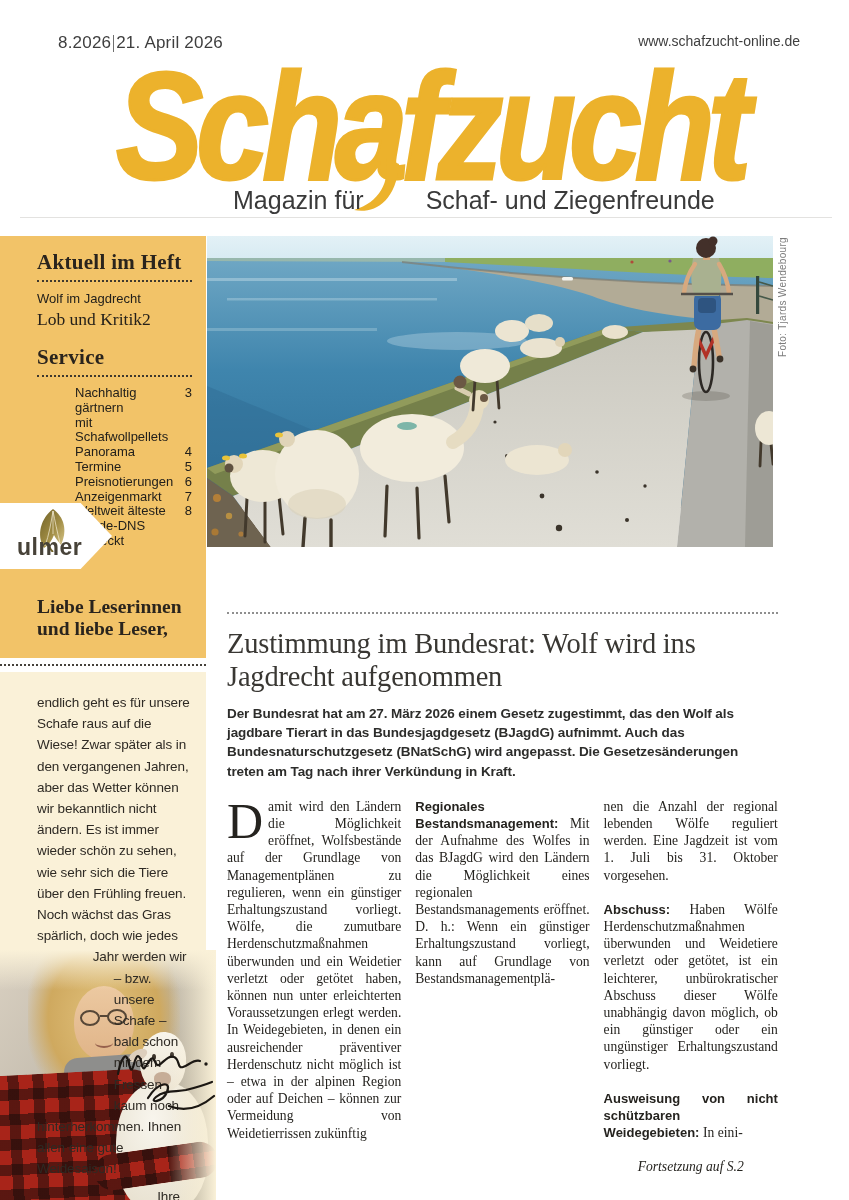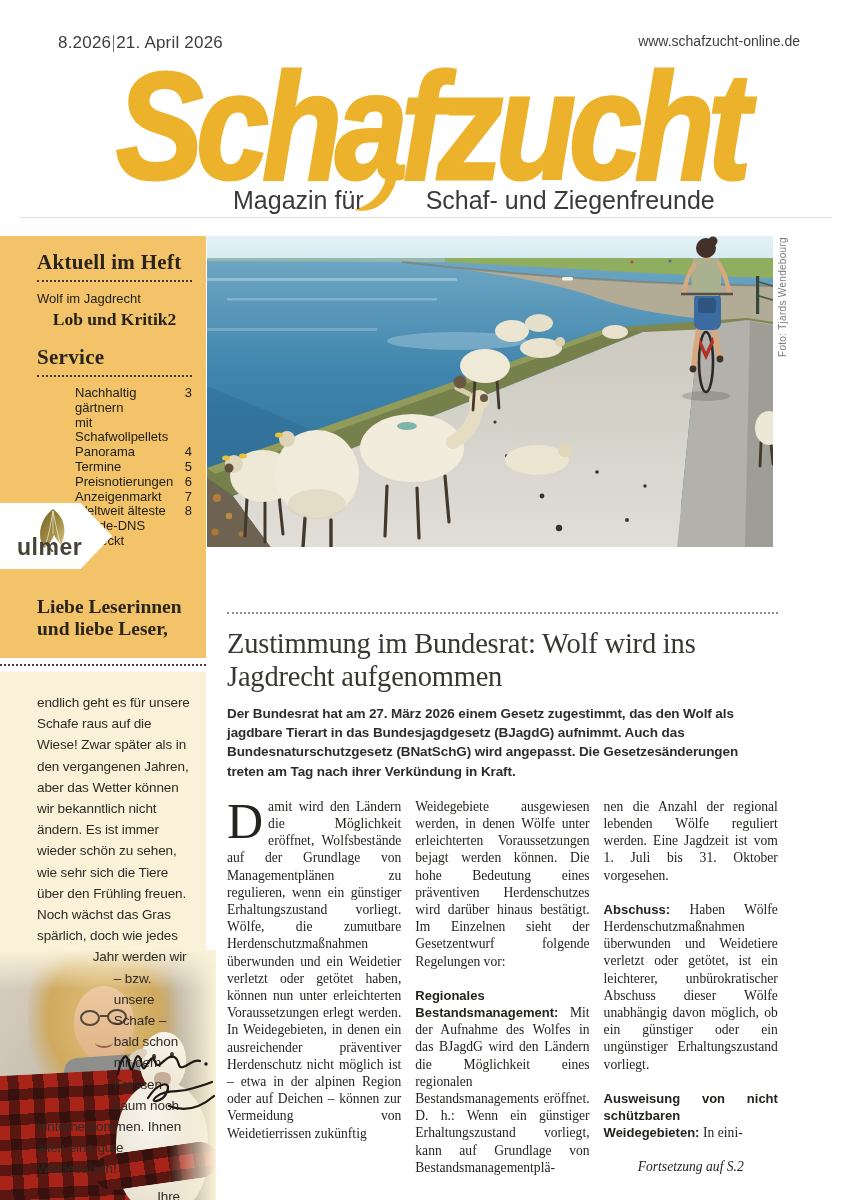--- a/index.html
+++ b/index.html
@@ -29,22 +29,22 @@
     font-size:25px; color:#3a3a3a; }
   .masthead-rule { position:absolute; left:20px; top:217px; width:812px; height:1px; background:#e3e2e0; }
 
   
   .sidebar { position:absolute; left:0; top:236px; width:206px; height:422px;
     background:var(--sidebar-tan,#f2c368); padding:14px 14px 0 37px; color:#26211a; }
   .sb-heading { font-family:"Liberation Serif", serif; font-weight:bold; font-size:21px;
     letter-spacing:.3px; color:#2a241d; padding-bottom:5px; border-bottom:2px dotted #3e382d; }
   .sb-heading.service { margin-top:15px; }
   .sb-plain { font-size:13px; margin-top:9px; color:#23201b; }
-  .sb-bold-row { display:flex; justify-content:center; margin-top:3px;
-    font-family:"Liberation Serif", serif; font-weight:bold; font-size:17.5px; color:#26211a; }
+  .sb-bold-row { display:flex; justify-content:flex-start; margin-top:3px;
+    font-family:"Liberation Serif", serif; font-weight:normal; font-size:17.5px; color:#26211a; }
   .sb-list { margin-top:9px; }
   .sb-item { display:flex; justify-content:space-between; font-size:13px; line-height:14.8px; color:#23201b; }
   .sb-item .lbl { white-space:pre-line;margin-left:38px; }
   .ulmer-badge { position:absolute; left:0; top:267px; width:112px; height:66px;
     background:#fff; clip-path:polygon(0 0,72% 0,100% 50%,72% 100%,0 100%); }
   .ulmer-badge svg { position:absolute; left:36px; top:5px; width:34px; height:44px; }
   .ulmer-text { position:absolute; left:17px; bottom:8px; font-size:23px; font-weight:bold;
     color:#474238; letter-spacing:.5px; }
   .sb-salutation { position:absolute; left:37px; top:360px; width:152px;
     font-family:"Liberation Serif", serif; font-weight:bold; font-size:19.5px; line-height:21.5px; color:#2a241d; }
@@ -371,21 +371,20 @@
 
   <div class="article">
     <div class="kicker-rule"></div>
     <h1 class="headline">Zustimmung im Bundesrat: Wolf wird ins Jagdrecht aufgenommen</h1>
     <div class="lead">Der Bundesrat hat am 27. März 2026 einem Gesetz zugestimmt, das den Wolf als jagdbare Tierart in das Bundesjagdgesetz (BJagdG) aufnimmt. Auch das Bundesnaturschutzgesetz (BNatSchG) wird angepasst. Die Gesetzesänderungen treten am Tag nach ihrer Verkündung in Kraft.</div>
     <div class="columns">
       <div class="colm">
           <p class="dropcap">Damit wird den Ländern die Möglichkeit eröffnet, Wolfsbestände auf der Grundlage von Managementplänen zu regulieren, wenn ein günstiger Erhaltungszustand vorliegt. Wölfe, die zumutbare Herdenschutzmaßnahmen überwunden und ein Weidetier verletzt oder getötet haben, können nun unter erleichterten Voraussetzungen erlegt werden. In Weidegebieten, in denen ein ausreichender präventiver Herdenschutz nicht möglich ist – etwa in der alpinen Region oder auf Deichen – können zur Vermeidung von Weidetierrissen zukünftig</p>
         </div>
       <div class="colm">
-          <p>Weidegebiete ausgewiesen werden, in denen Wölfe unter erleichterten Voraussetzungen bejagt werden können. Die hohe Bedeutung eines präventiven Herdenschutzes wird darüber hinaus bestätigt. Im Einzelnen sieht der Gesetzentwurf folgende Regelungen vor:</p>
           <p><span class="runin">Regionales Bestandsmanagement: </span>Mit der Aufnahme des Wolfes in das BJagdG wird den Ländern die Möglichkeit eines regionalen Bestandsmanagements eröffnet. D. h.: Wenn ein günstiger Erhaltungszustand vorliegt, kann auf Grundlage von Bestandsmanagementplä-</p>
         </div>
       <div class="colm">
           <p>nen die Anzahl der regional lebenden Wölfe reguliert werden. Eine Jagdzeit ist vom 1. Juli bis 31. Oktober vorgesehen.</p>
           <p><span class="runin">Abschuss: </span>Haben Wölfe Herdenschutzmaßnahmen überwunden und Weidetiere verletzt oder getötet, ist ein leichterer, unbürokratischer Abschuss dieser Wölfe unabhängig davon möglich, ob ein günstiger oder ein ungünstiger Erhaltungszustand vorliegt.</p>
           <p><span class="runin">Ausweisung von nicht schützbaren Weidegebieten: </span>In eini-</p>
           <p class="continuation">Fortsetzung auf S.2</p>
         </div>
     </div>
   </div>

